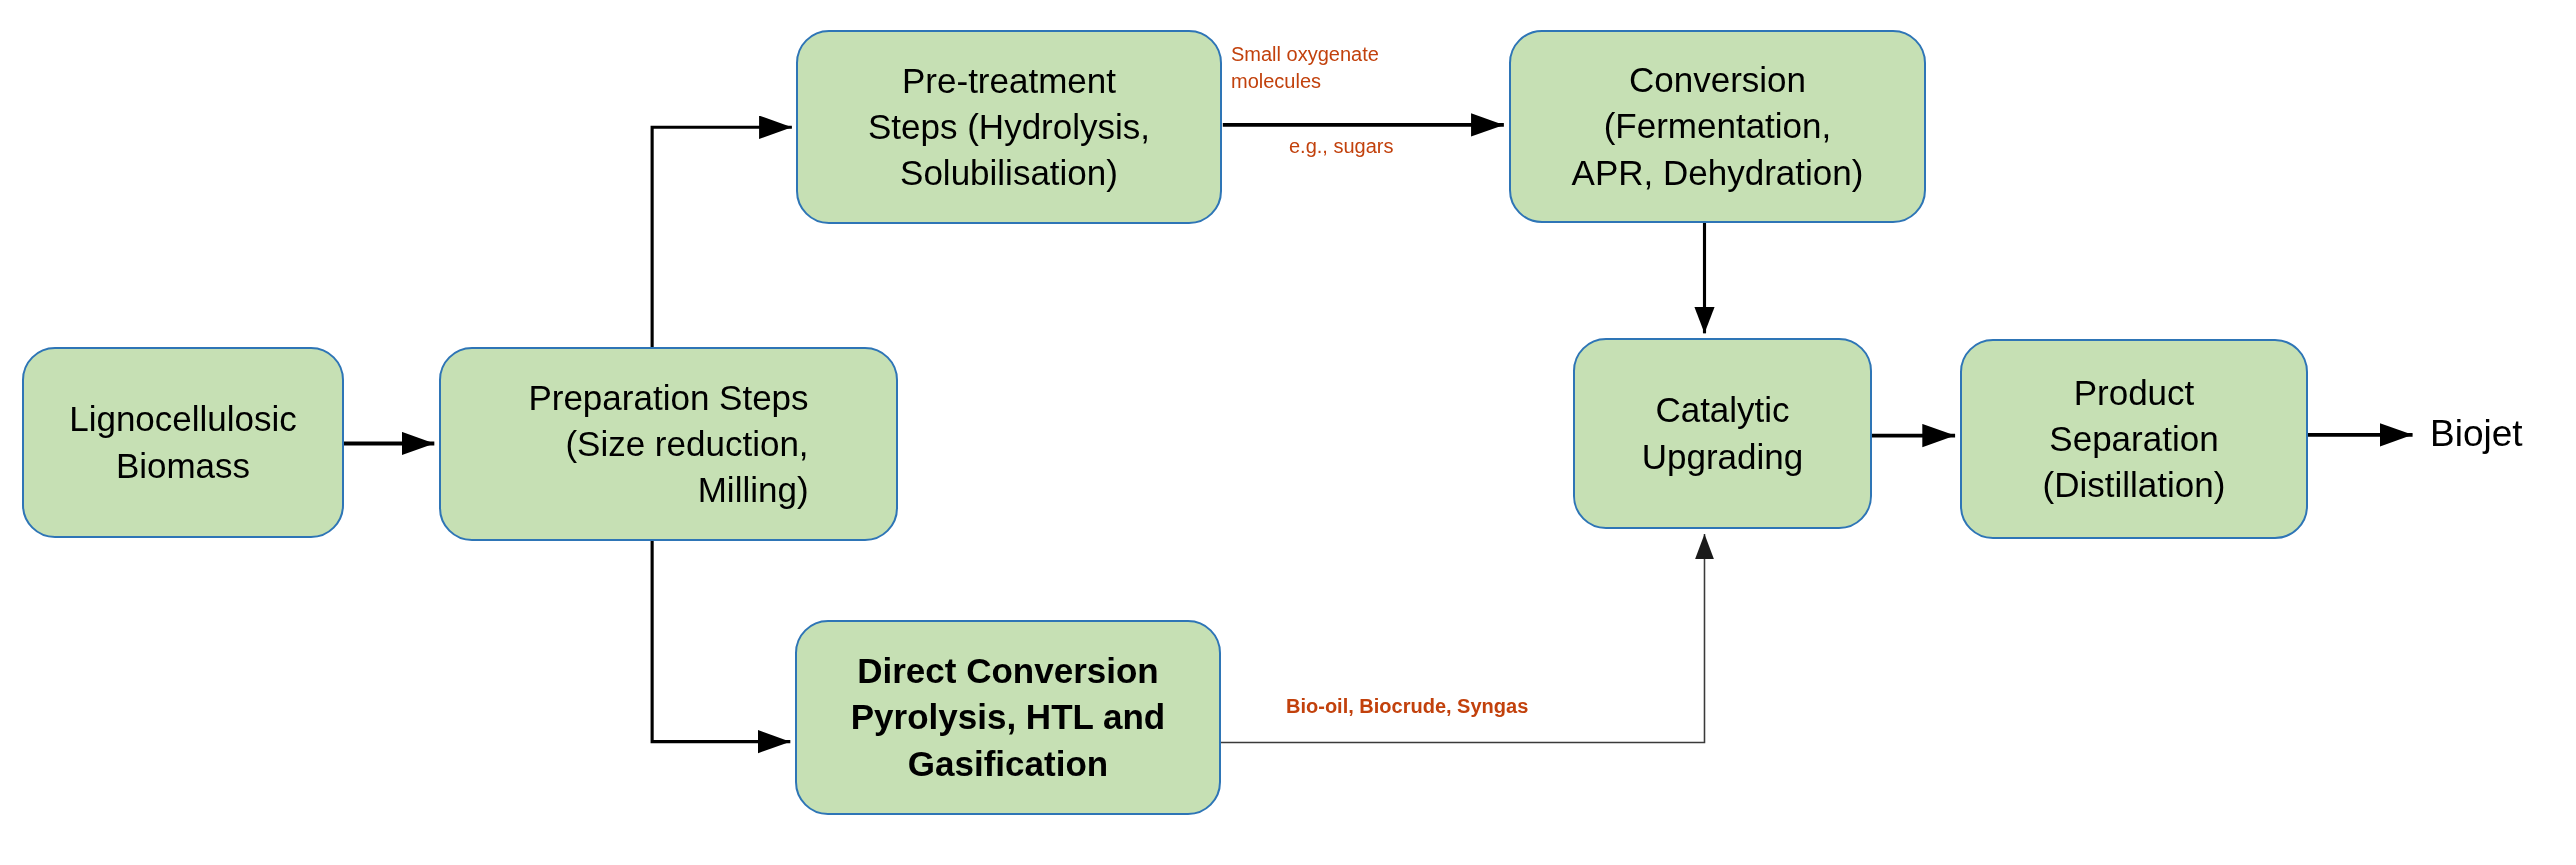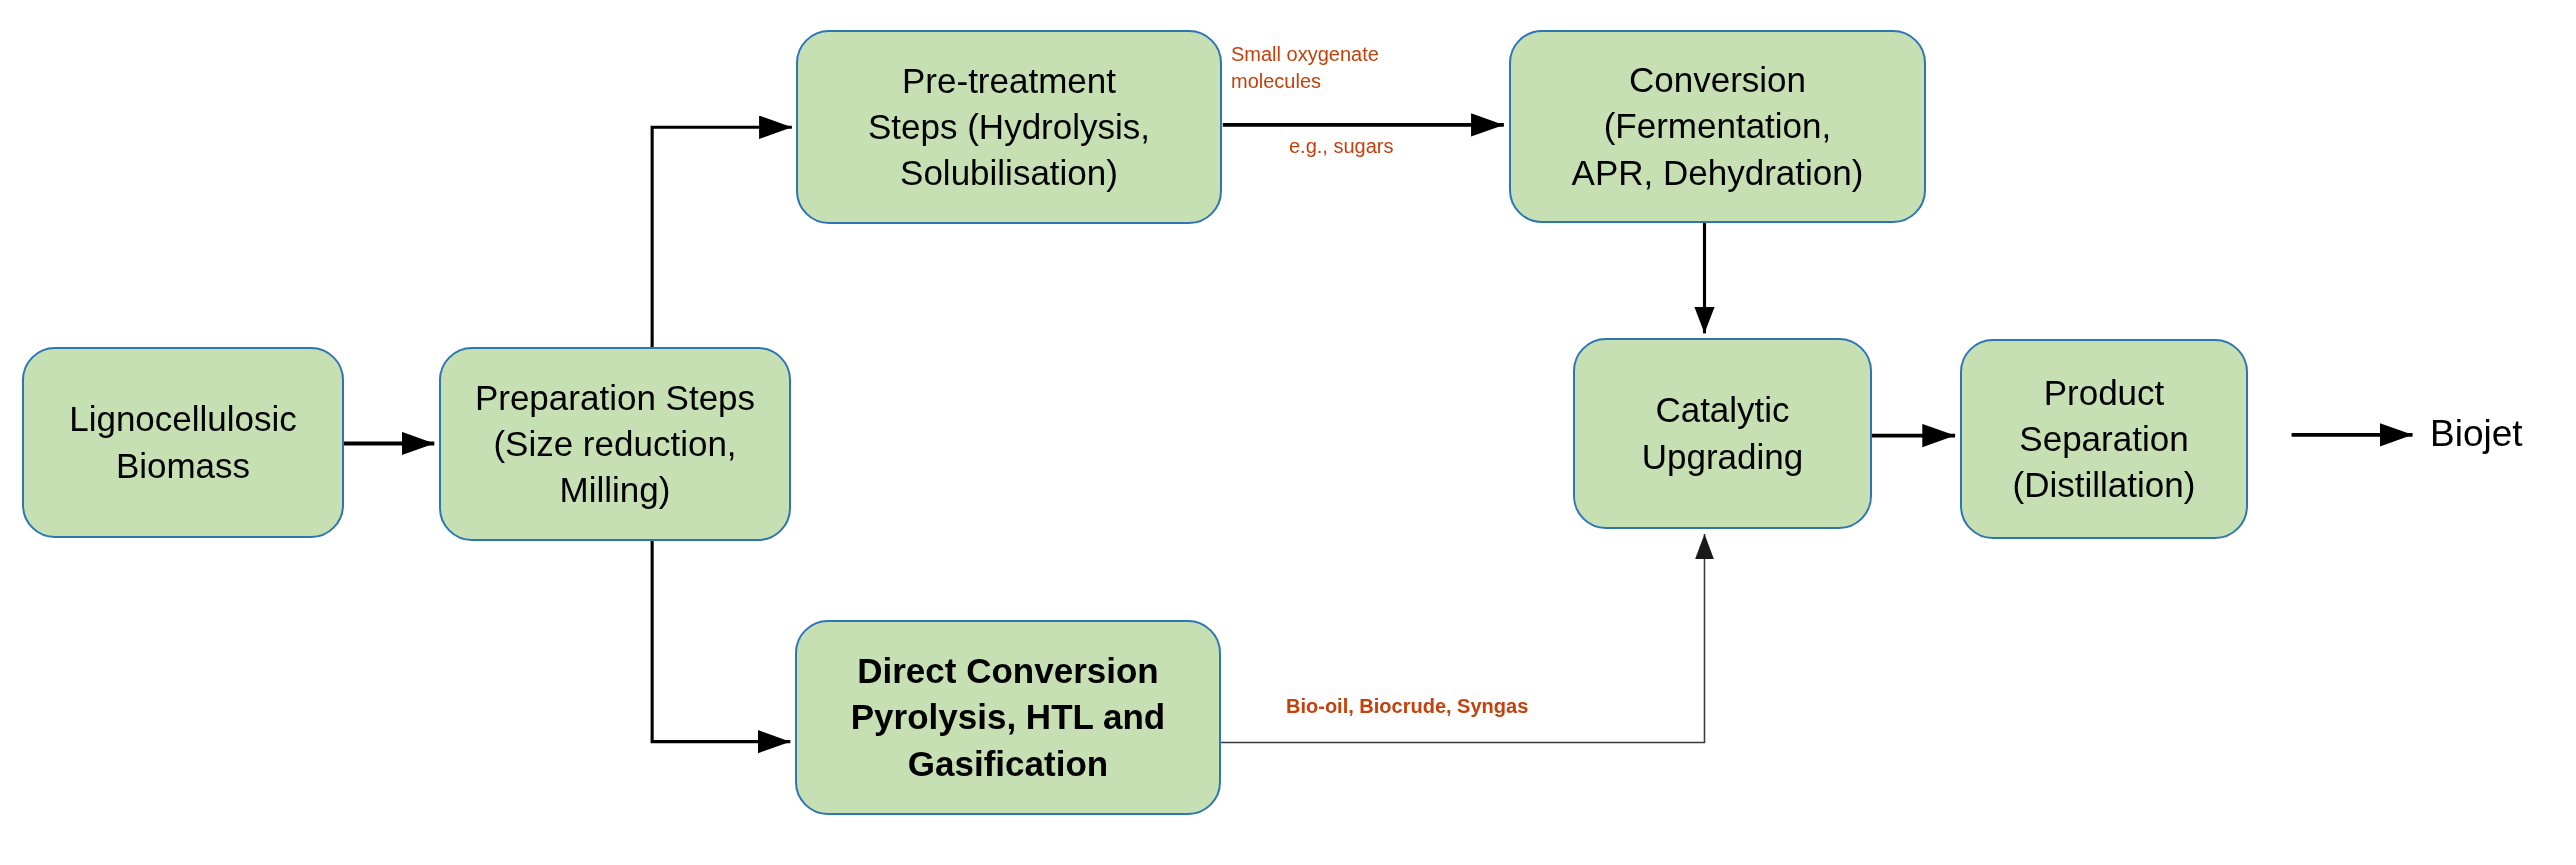--- a/index.html
+++ b/index.html
@@ -49,25 +49,25 @@
   .terminal-label {
     position: absolute;
     font-size: 37px;
     line-height: 1.2;
     color: #000000;
     white-space: nowrap;
   }
 
   
   #box-lignocellulosic { left: 22px;   top: 347px; width: 322px; height: 191px; }
-  #box-preparation     { left: 439px;  top: 347px; width: 352px; height: 194px; }
+  #box-preparation     { left: 439px;  top: 347px; width: 459px; height: 194px; text-align: right; }
   #box-pretreatment    { left: 796px; top: 30px;  width: 426px; height: 194px; }
   #box-conversion      { left: 1509px; top: 30px;  width: 417px; height: 193px; }
   #box-catalytic       { left: 1573px; top: 338px; width: 299px; height: 191px; }
-  #box-product         { left: 1960px; top: 339px; width: 288px; height: 200px; }
+  #box-product         { left: 1960px; top: 339px; width: 348px; height: 200px; }
   #box-direct          { left: 795px; top: 620px; width: 426px; height: 195px; font-weight: bold; }
 
   
   #label-small-oxygenate { left: 1231px; top: 41px;  width: 265px; }
   #label-eg-sugars       { left: 1289px; top: 133px; width: 265px; }
   #label-bio-oil         { left: 1286px; top: 693px; width: 367px; font-weight: bold; }
   #label-biojet          { left: 2430px; top: 412px; }
 </style>
 </head>
 <body>

